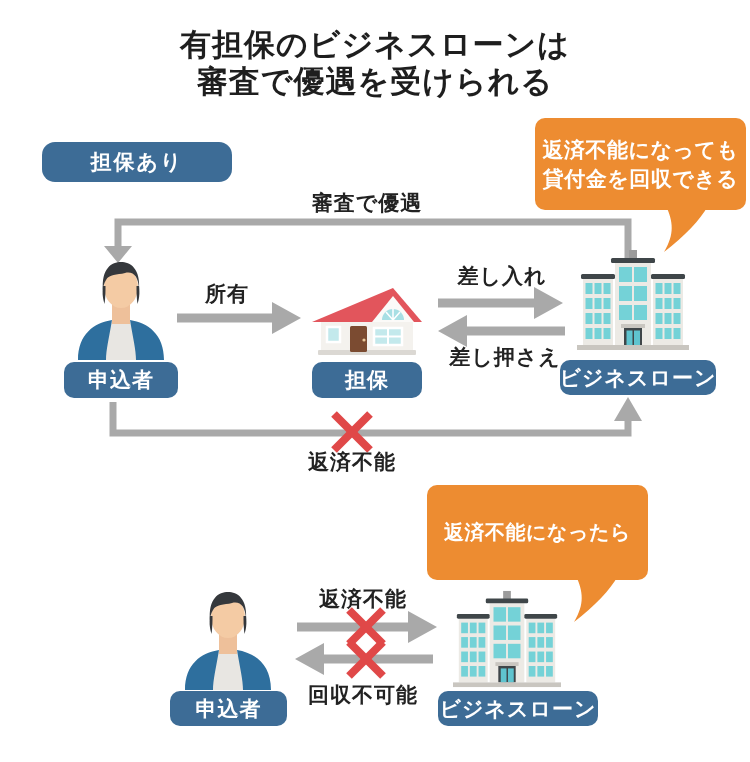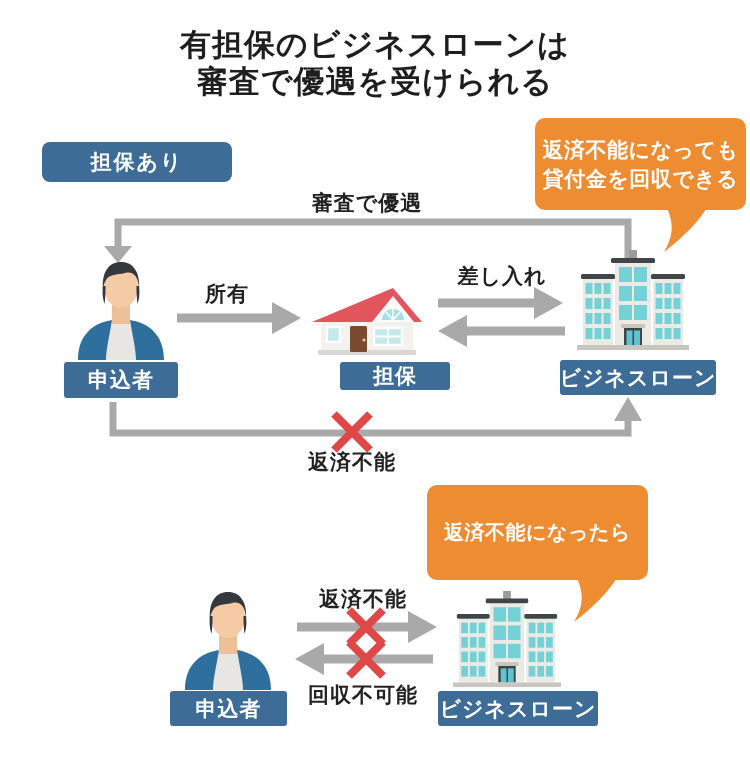--- a/index.html
+++ b/index.html
@@ -10,28 +10,28 @@
     overflow:hidden; margin:0 auto;
   }
   .title {
     position:absolute; left:0; top:26px; width:750px;
     text-align:center; font-size:31px; line-height:37px;
     font-weight:bold; color:#1e1e1e; letter-spacing:1px;
   }
   .connector-layer { position:absolute; left:0; top:0; width:750px; height:762px; }
   .tag {
     position:absolute; display:flex; align-items:center; justify-content:center;
-    color:#ffffff; font-weight:bold; font-size:21px; border-radius:8px; letter-spacing:2px;
+    color:#ffffff; font-weight:bold; font-size:21px; border-radius:13px; letter-spacing:2px;
   }
   .tag-blue { background:#3d6c96; }
   .tag-gray { background:#a9a9a9; }
   .name-box {
     position:absolute; display:flex; align-items:center; justify-content:center;
     background:#3d6c96; color:#ffffff; font-weight:bold; font-size:21px;
-    border-radius:3px; letter-spacing:1px; white-space:nowrap;
+    border-radius:10px; letter-spacing:1px; white-space:nowrap;
   }
   .flow-label {
     position:absolute; transform:translateX(-50%);
     font-size:21px; font-weight:bold; color:#222222; white-space:nowrap; letter-spacing:1px;
   }
   .bubble {
     position:absolute; background:#ed8c31; border-radius:10px;
     display:flex; flex-direction:column; align-items:center; justify-content:center;
     color:#ffffff; font-weight:bold; font-size:21px; line-height:29px;
     text-align:center; letter-spacing:0.5px;
@@ -194,23 +194,24 @@
   <svg class="icon" style="left:76px; top:260px; width:90px; height:100px;" viewBox="0 0 90 100">
       <use href="#sym-person"></use>
     </svg>
   <div class="name-box" style="left:64px; top:362px; width:114px; height:36px;">申込者</div>
 
   <div class="flow-label" style="left:227px; top:280px;">所有</div>
 
   <svg class="icon" style="left:312px; top:286px; width:110px; height:70px;" viewBox="0 0 110 70">
       <use href="#sym-house"></use>
     </svg>
-  <div class="name-box" style="left:312px; top:362px; width:110px; height:28px;margin-left:28px;">担保</div>
+  <div class="name-box" style="left:312px; top:362px; width:110px; height:36px;">担保</div>
 
   <div class="flow-label" style="left:502px; top:262px;">差し入れ</div>
+  <div class="flow-label" style="left:505px; top:343px;">差し押さえ</div>
 
   <svg class="icon" style="left:577px; top:250px; width:112px; height:100px;" viewBox="0 0 112 100">
       <use href="#sym-building"></use>
     </svg>
   <div class="name-box" style="left:560px; top:360px; width:156px; height:35px;">ビジネスローン</div>
 
   <div class="flow-label" style="left:352px; top:448px;">返済不能</div>
 
 
   <svg class="bubble-tail" style="left:562px; top:576px; width:60px; height:48px;" viewBox="0 0 60 48">

